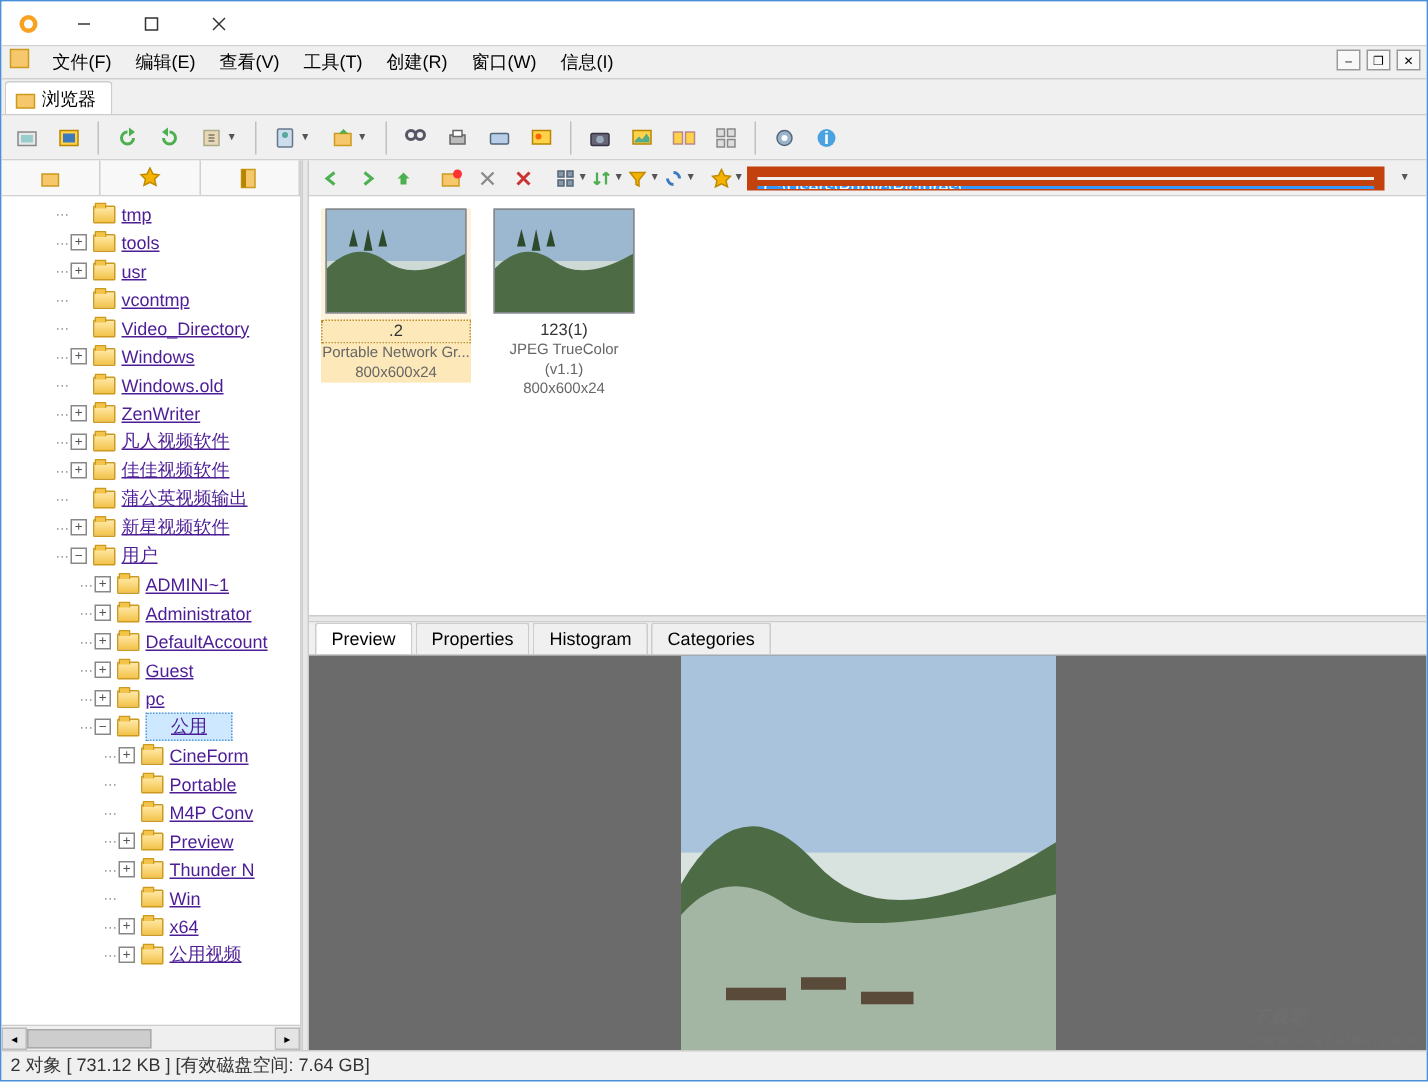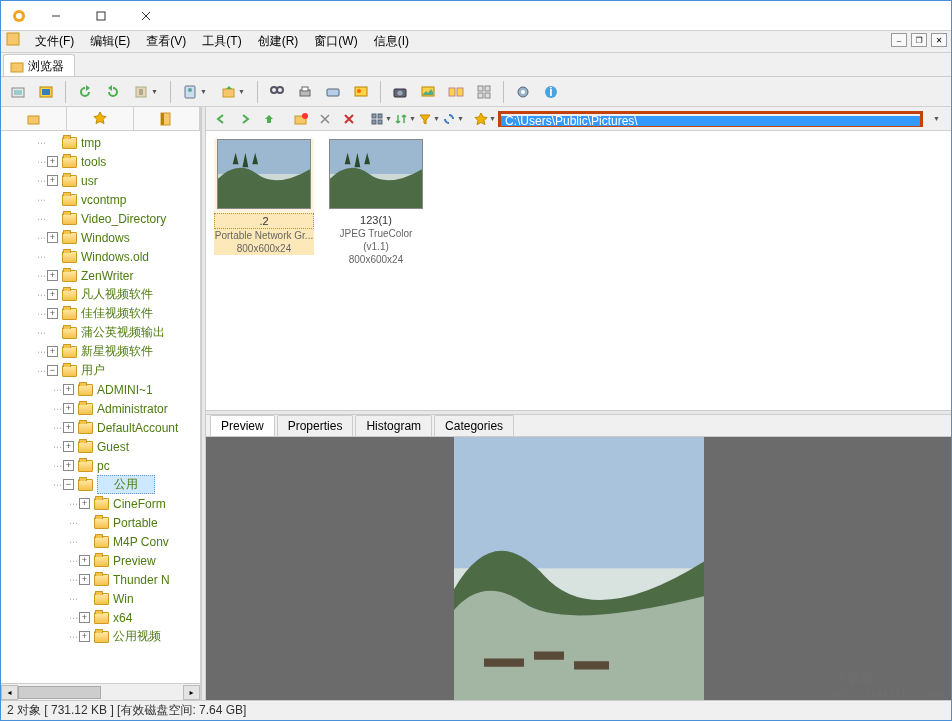--- a/index.html
+++ b/index.html
@@ -39,32 +39,32 @@
 .main { display:flex; height: calc(721px - 30px - 22px - 24px - 30px - 20px - 2px); }
 .sidebar { width: 200px; display:flex; flex-direction:column; border-right:1px solid #d0d0d0; }
 .tree-wrap{ flex:1; overflow:hidden; position:relative; background:#fff;}
 .tree { padding:2px 0; white-space:nowrap; overflow:hidden;}
 .tree-row{ display:flex; align-items:center; height:19px; padding-left:4px;}
 .tree-exp{ width:11px; height:11px; border:1px solid #888; display:flex; align-items:center; justify-content:center; font-size:9px; line-height:1; color:#555; margin-right:4px;}
 .tree-exp.empty{ border:none; }
 .tree-dots{ color:#999; font-size:9px; margin-right:2px; letter-spacing:-1px;}
 .folder-icon{ width:15px; height:12px; background:linear-gradient(#ffe9a8,#f3c34a); border:1px solid #cc9a1e; border-radius:1px; margin-right:4px; position:relative;}
 .folder-icon::before{content:"";position:absolute;top:-3px;left:0;width:6px;height:3px;background:#f3c34a;border:1px solid #cc9a1e;border-bottom:none;border-radius:1px 1px 0 0;}
-.tree-label{ color:#4d7c0f; }
+.tree-label{ color:#4c1d95;text-decoration:underline; }
 .tree-label.sel{ background:#cde8ff; border:1px dotted #5a9bd4; padding:0 16px;}
 .hscroll{ height:17px; background:#f0f0f0; border-top:1px solid #ccc; display:flex; align-items:center;}
 .hscroll .sbtn{width:17px;height:15px;background:#e4e4e4;border:1px solid #bbb;display:flex;align-items:center;justify-content:center;font-size:8px;}
 .hscroll .track{flex:1;background:#efefef;height:15px;position:relative;}
 .hscroll .thumb{position:absolute;left:0;width:50%;height:13px;top:1px;background:#cdcdcd;border:1px solid #aaa;}
 
 
 .rightpane{ flex:1; display:flex; flex-direction:column; }
 .navbar{ height:24px; background:#f0f0f0; border-bottom:1px solid #d0d0d0; display:flex; align-items:center; padding:0 4px; gap:2px;}
 .nav-btn{ width:22px; height:20px; display:flex; align-items:center; justify-content:center;}
-.addr{ flex:1; height:16px; border:3px solid #c2410c;}
+.addr{ flex:1; height:16px; border:7px solid #c2410c;}
 .addr input{ width:100%; height:100%; border:none; background:#3399ff; color:#fff; padding:0 4px; outline:none; font-size:12px;}
 
 .thumbs{ flex:1; background:#fff; overflow:auto; padding:8px; display:flex; gap:12px; align-items:flex-start;}
 .thumb-card{ width:100px; text-align:center; }
 .thumb-img{ width:94px; height:70px; border:1px solid #888; margin:0 auto 4px; background:#7a9cb8;}
 .thumb-name{ font-size:11px; color:#333; padding:1px 2px;}
 .thumb-name.sel{ background:#fce8b8; border:1px dotted #c09030;}
 .thumb-meta{ font-size:10px; color:#666; line-height:1.3;}
 .thumb-card.sel .thumb-meta{background:#fce8b8;text-align:center;}
 .thumb-card.sel{ background:#fdf3dd;}

